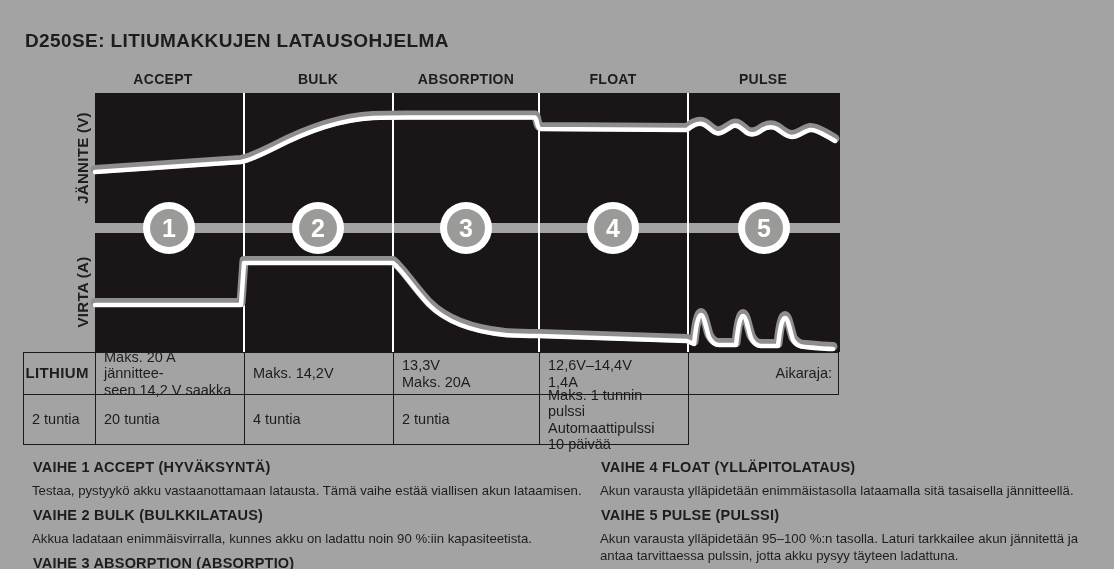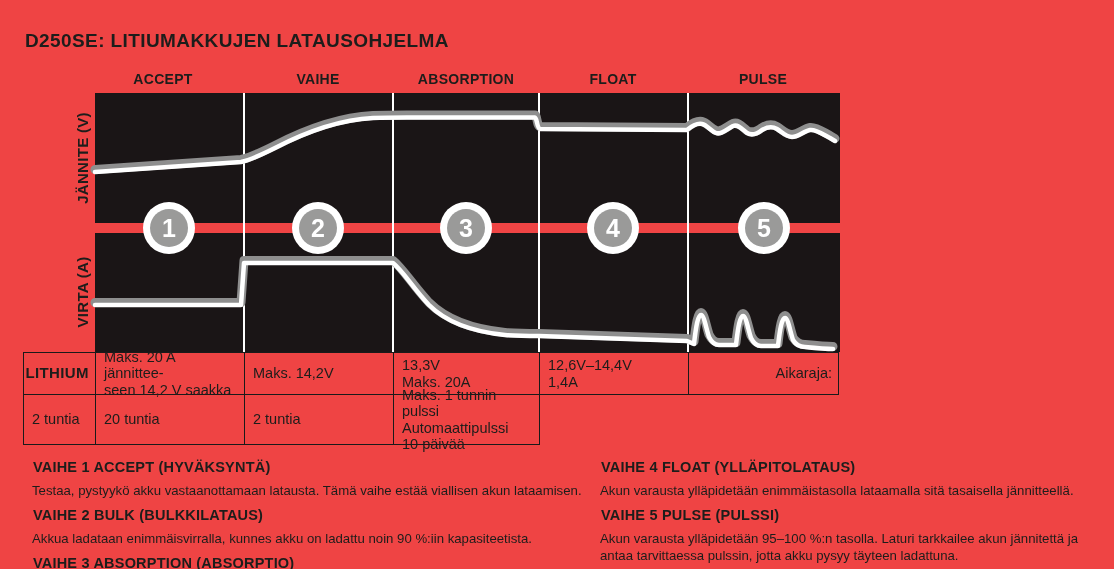--- a/index.html
+++ b/index.html
@@ -3,21 +3,21 @@
 <meta charset="utf-8">
 <style>
   * { margin:0; padding:0; box-sizing:border-box; }
   html,body { background:#ffffff; }
   body {
     font-family:"Liberation Sans", sans-serif;
     color:#1d1d1b;
     width:1114px; height:569px;
     position:relative; overflow:hidden;
   }
-  .page { position:absolute; inset:0; background:#ef4444; }
+  .page { position:absolute; inset:0; background:#a3a3a3; }
 
   .title {
     position:absolute; left:25px; top:30px;
     font-size:19px; font-weight:bold; letter-spacing:0.4px;
     white-space:nowrap;
   }
 
   .phase-label {
     position:absolute; top:71px; transform:translateX(-50%);
     font-size:14px; font-weight:bold; letter-spacing:0.3px;
@@ -83,21 +83,21 @@
   .footer-section p { font-size:13.2px; line-height:1.3; margin:7px; }
 </style>
 </head>
 <body>
 
 <div class="page">
 
   <div class="title">D250SE: LITIUMAKKUJEN LATAUSOHJELMA</div>
 
   <div class="phase-label" style="left:163px">ACCEPT</div>
-  <div class="phase-label" style="left:318px">VAIHE</div>
+  <div class="phase-label" style="left:318px">BULK</div>
   <div class="phase-label" style="left:466px">ABSORPTION</div>
   <div class="phase-label" style="left:613px">FLOAT</div>
   <div class="phase-label" style="left:763px">PULSE</div>
 
   <div class="axis-label axis-top">JÄNNITE (V)</div>
   <div class="axis-label axis-bottom">VIRTA (A)</div>
 
   <div class="chart-wrap">
     <div class="panel panel-top"></div>
     <div class="panel panel-bottom"></div>
@@ -144,20 +144,21 @@
 seen 14,2 V saakka</div>
     <div class="cell">Maks. 14,2V</div>
     <div class="cell">13,3V
 Maks. 20A</div>
     <div class="cell">12,6V–14,4V
 1,4A</div>
 
     <div class="cell rowhead">Aikaraja:</div>
     <div class="cell">2 tuntia</div>
     <div class="cell">20 tuntia</div>
+    <div class="cell">4 tuntia</div>
     <div class="cell">2 tuntia</div>
     <div class="cell">Maks. 1 tunnin pulssi
 Automaattipulssi
 10 päivää</div>
   </div>
 
   <div class="footer-col footer-left">
     <div class="footer-section">
       <h3>VAIHE 1 ACCEPT (HYVÄKSYNTÄ)</h3>
       <p>Testaa, pystyykö akku vastaanottamaan latausta. Tämä vaihe estää viallisen akun lataamisen.</p>

